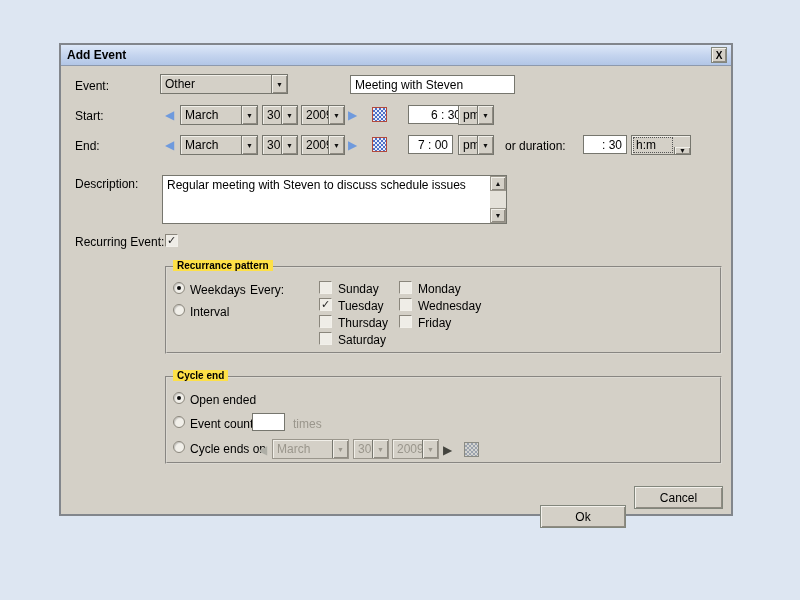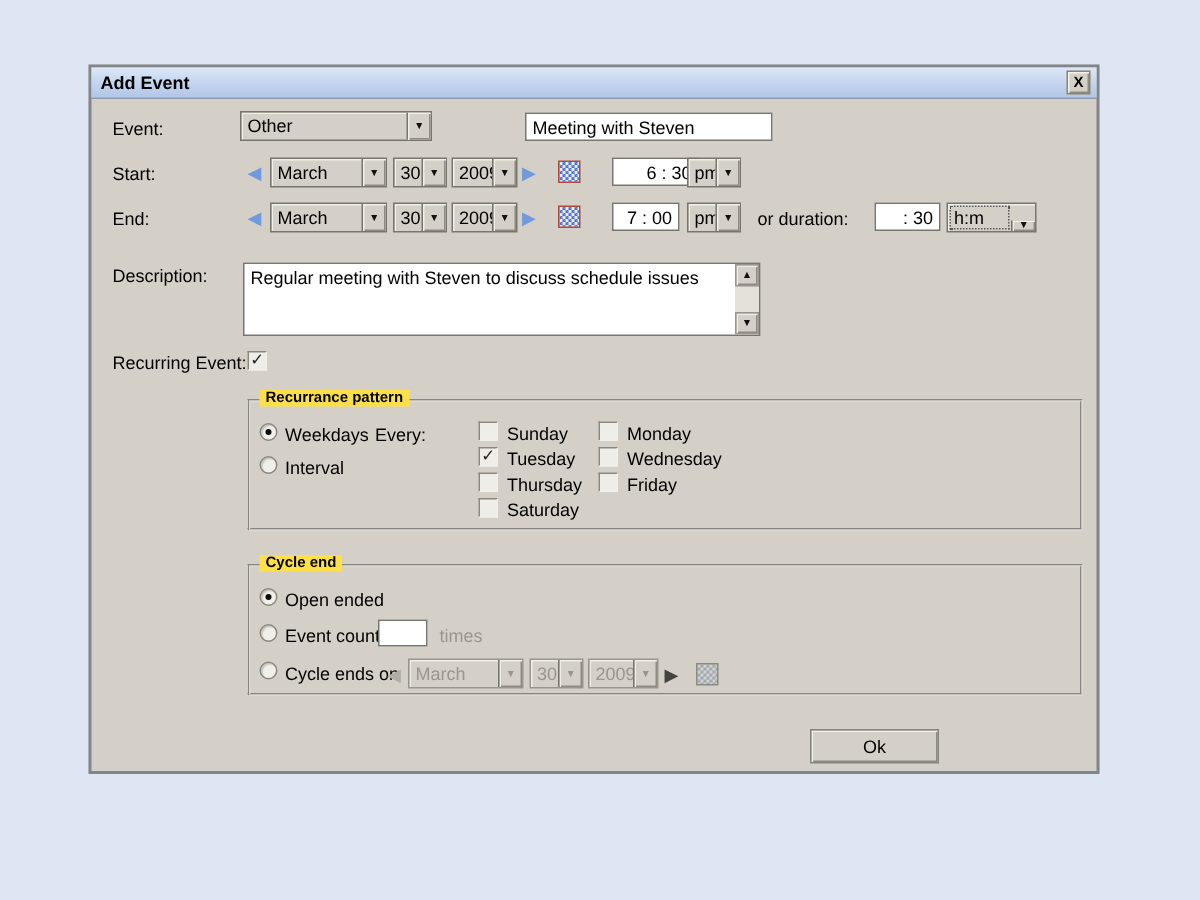--- a/index.html
+++ b/index.html
@@ -216,15 +216,16 @@
       <div class="abtn">▼</div>
     </div>
     <div class="combo disabled" style="left:225px; top:61px; width:47px;">
       <div class="ctxt">2009</div>
       <div class="abtn">▼</div>
     </div>
     <div class="arrowglyph dis-dark" style="left:276px; top:62px;">▶</div>
     <div class="calicon disabled" style="left:297px; top:64px;"></div>
   </div>
 
-  <div class="btn" style="left:479px; top:441px; width:86px;">Ok</div>
+  <div class="btn" style="left:479px; top:460px; width:86px;">Ok</div>
+  <div class="btn" style="left:573px; top:441px; width:89px;">Cancel</div>
 
 </div>
 
 </body></html>

